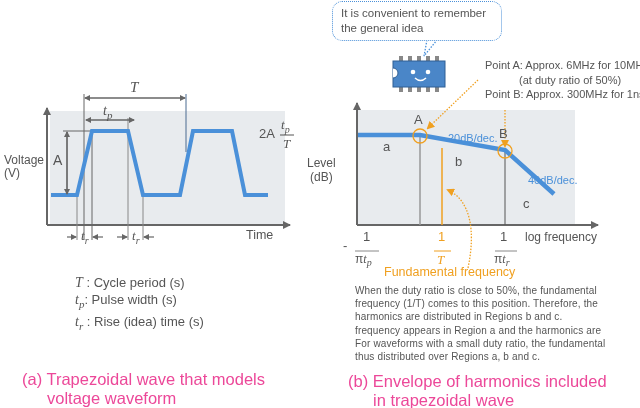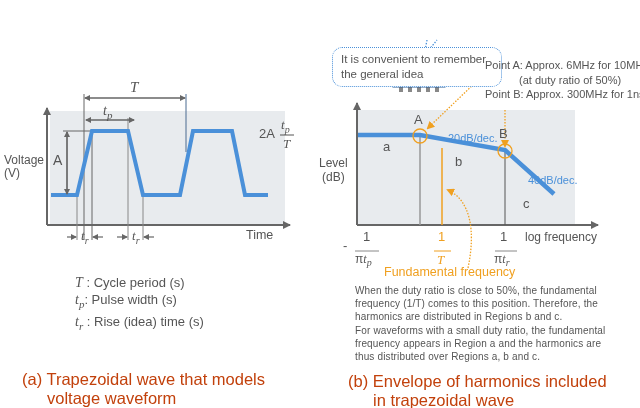--- a/index.html
+++ b/index.html
@@ -2,25 +2,25 @@
 <html><head>
 <meta charset="utf-8">
 <style>
   html,body{margin:0;padding:0;background:#fff;}
   body{width:640px;height:408px;position:relative;overflow:hidden;font-family:"Liberation Sans",sans-serif;color:#555;}
   svg{position:absolute;left:0;top:0;}
   .abs{position:absolute;white-space:nowrap;}
   .lbl{font-size:12px;color:#555;}
   .legend{font-size:13px;color:#555;line-height:17px;}
   .legend i{font-family:"Liberation Serif",serif;font-style:italic;font-size:14px;}
-  .caption{font-size:16.5px;color:#c2410c;line-height:19px;}
+  .caption{font-size:16.5px;color:#ec4899;line-height:19px;}
   .note{font-size:10px;color:#555;line-height:13.2px;letter-spacing:0.15px;}
   .orange{color:#f0a020;}
   .blue{color:#4a90d9;}
-  .bubble{position:absolute;border:1.5px dotted #4a90d9;border-radius:10px;background:#fff;font-size:11.5px;color:#555;line-height:15px;padding:4px 8px;margin-top:46px;}
+  .bubble{position:absolute;border:1.5px dotted #4a90d9;border-radius:10px;background:#fff;font-size:11.5px;color:#555;line-height:15px;padding:4px 8px;}
 </style>
 </head>
 <body>
 
 <svg width="640" height="408" viewBox="0 0 640 408">
   <defs>
     <marker id="arr" markerWidth="8" markerHeight="8" refX="7" refY="4" orient="auto" markerUnits="userSpaceOnUse">
       <path d="M0,0 L8,4 L0,8 z" fill="#666"></path>
     </marker>
     <marker id="arrS" markerWidth="6" markerHeight="6" refX="5" refY="3" orient="auto" markerUnits="userSpaceOnUse">
@@ -138,21 +138,21 @@
 <div class="abs" style="left:485px;top:58px;font-size:11px;line-height:14.5px;color:#555;">
   <div>Point A: Approx. 6MHz for 10MHz</div>
   <div style="padding-left:34px;">(at duty ratio of 50%)</div>
   <div>Point B: Approx. 300MHz for 1ns</div>
 </div>
 
 <div class="abs" style="left:259px;top:126px;font-size:13px;">2A</div>
 <div class="abs" style="left:281px;top:117px;font-size:13px;font-family:'Liberation Serif',serif;font-style:italic;">t<sub style="font-size:10px;">p</sub></div>
 <div class="abs" style="left:283px;top:136px;font-size:13px;font-family:'Liberation Serif',serif;font-style:italic;">T</div>
 
-<div class="abs lbl" style="left:319px;top:156px;text-align:center;line-height:14px;">
+<div class="abs lbl" style="left:307px;top:156px;text-align:center;line-height:14px;">
   <div>Level</div>
   <div>(dB)</div>
 </div>
 
 <div class="abs" style="left:414px;top:112px;font-size:13px;">A</div>
 <div class="abs" style="left:499px;top:126px;font-size:13px;">B</div>
 <div class="abs blue" style="left:448px;top:132px;font-size:11px;">20dB/dec.</div>
 <div class="abs blue" style="left:528px;top:174px;font-size:11px;">40dB/dec.</div>
 <div class="abs" style="left:383px;top:139px;font-size:13px;">a</div>
 <div class="abs" style="left:455px;top:154px;font-size:13px;">b</div>
@@ -172,21 +172,21 @@
   <span style="position:absolute;left:-6px;top:23px;font-size:12px;">π<i style="font-family:'Liberation Serif',serif;">t<sub style="font-size:10px;">r</sub></i></span>
 </div>
 <div class="abs lbl" style="left:525px;top:230px;font-size:12px;">log frequency</div>
 
 <div class="abs orange" style="left:384px;top:265px;font-size:12.5px;">Fundamental frequency</div>
 
 <div class="abs note" style="left:355px;top:284px;">
   <div>When the duty ratio is close to 50%, the fundamental</div>
   <div>frequency (1/T) comes to this position. Therefore, the</div>
   <div>harmonics are distributed in Regions b and c.</div>
+  <div>frequency appears in Region a and the harmonics are</div>
   <div>For waveforms with a small duty ratio, the fundamental</div>
-  <div>frequency appears in Region a and the harmonics are</div>
   <div>thus distributed over Regions a, b and c.</div>
 </div>
 
 <div class="abs caption" style="left:348px;top:372px;">
   <div>(b) Envelope of harmonics included</div>
   <div style="padding-left:25px;">in trapezoidal wave</div>
 </div>
 
 </body></html>

